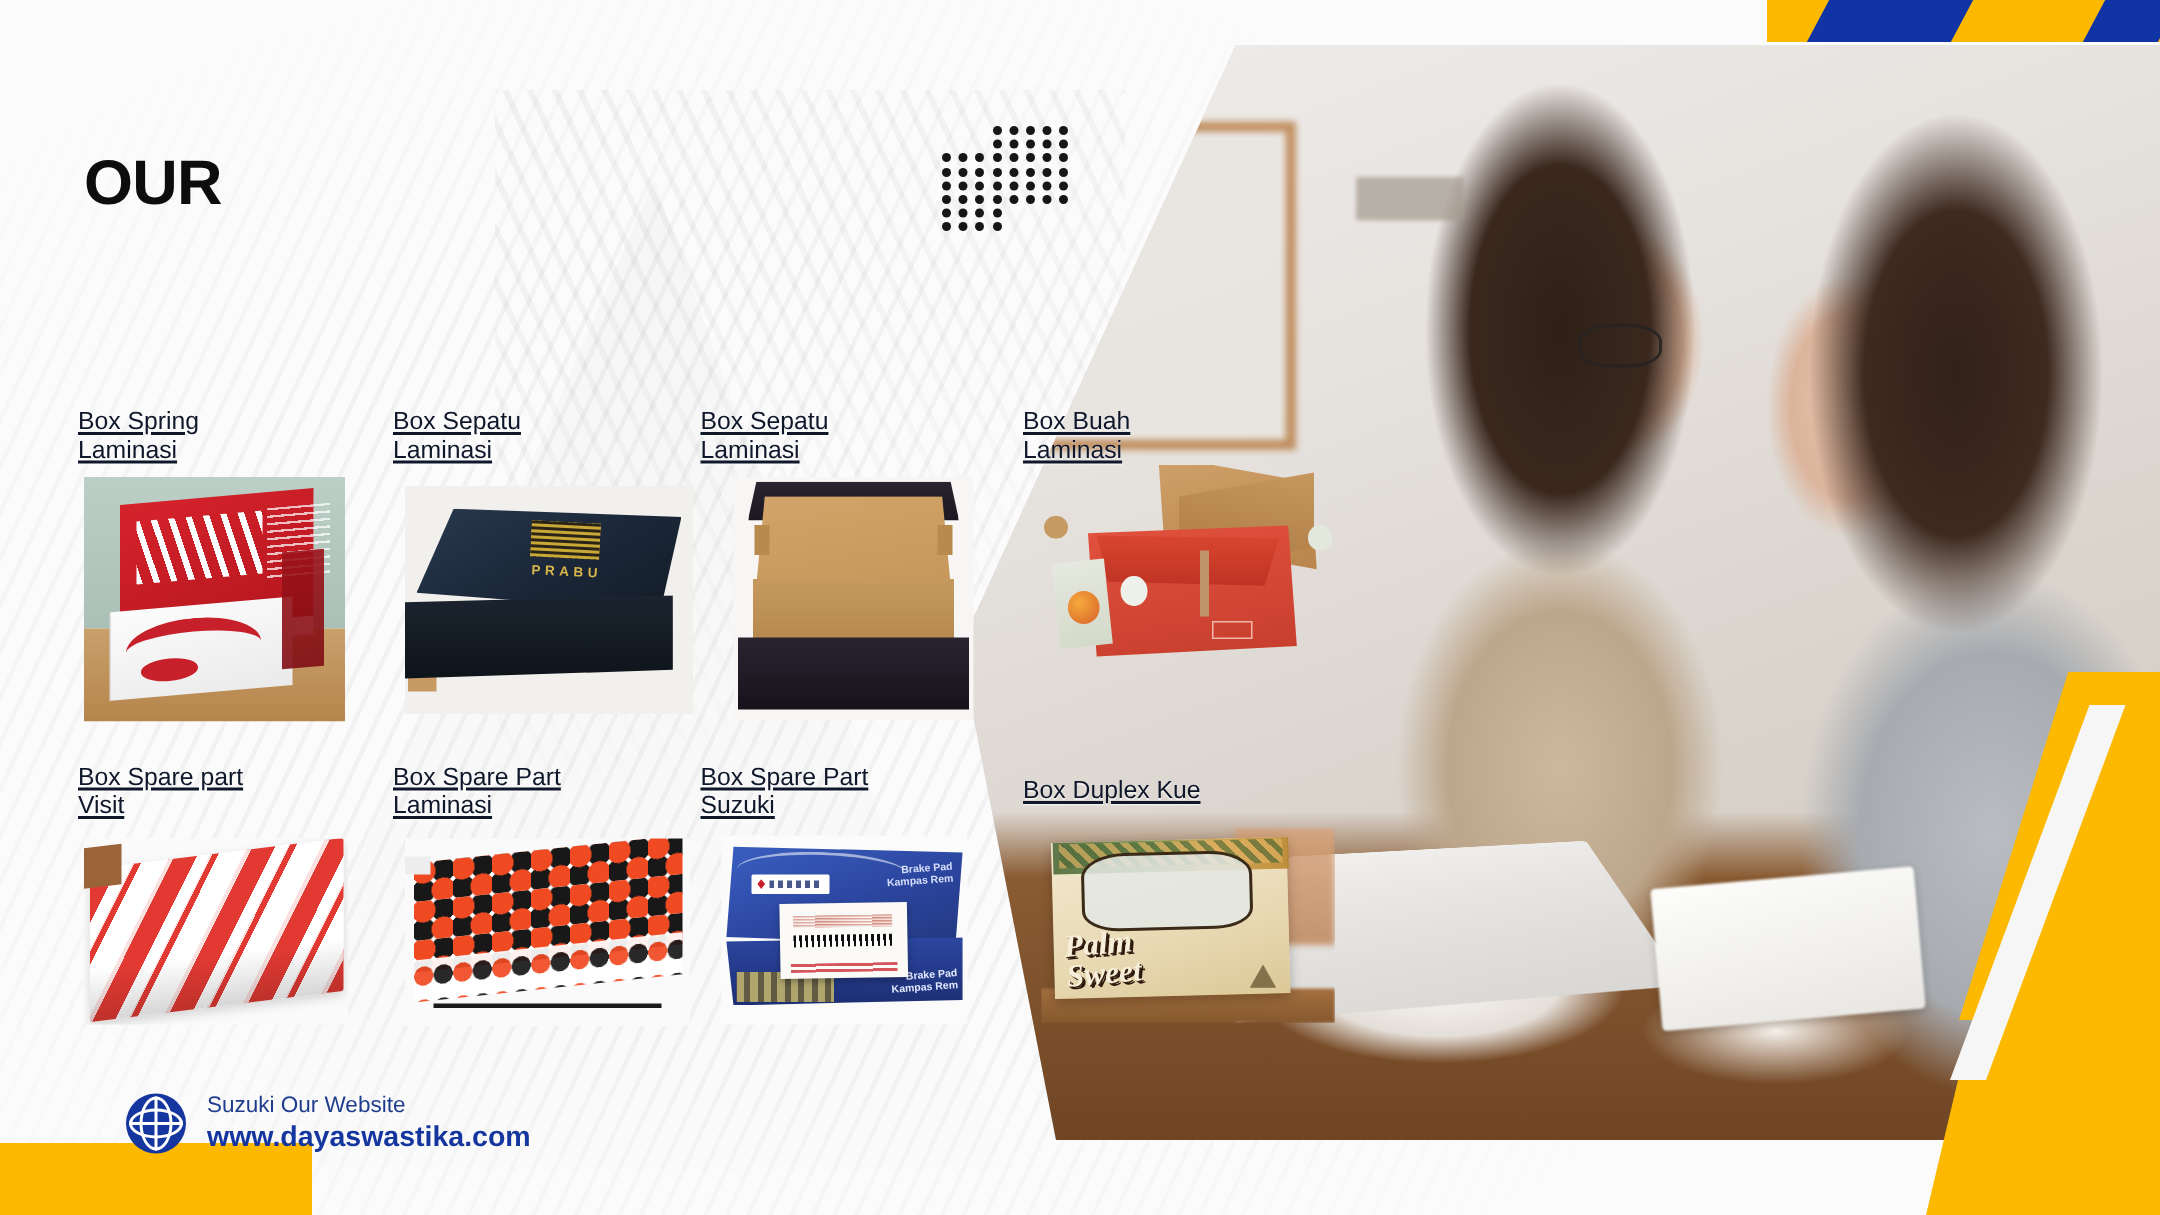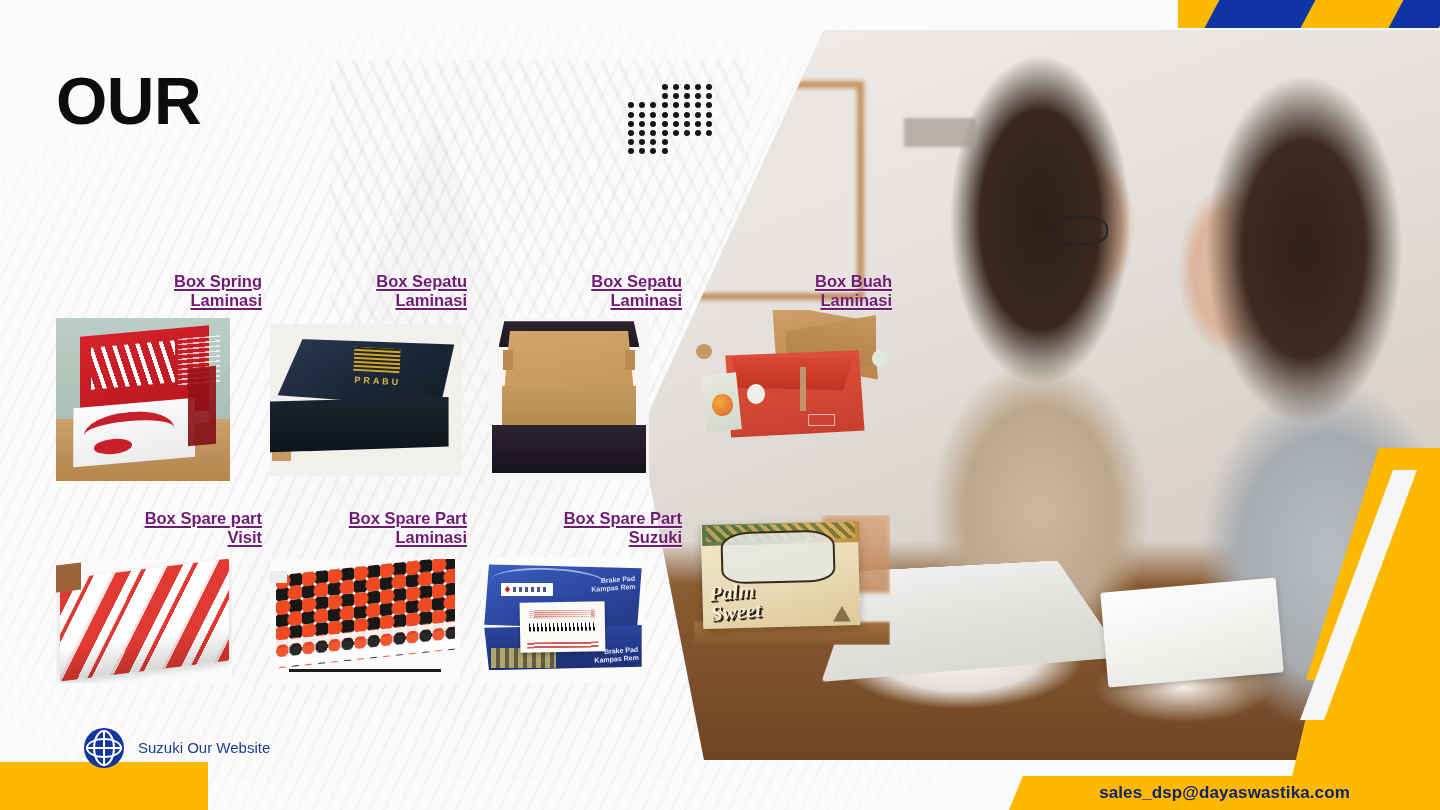--- a/index.html
+++ b/index.html
@@ -132,39 +132,40 @@
     clip-path:polygon(3.2% 0%, 100% 0%, 100% 100%, 0% 100%);
     display:flex;align-items:center;justify-content:center;
   }
   .email-text{
     color:#13246b;font-weight:bold;font-size:17px;letter-spacing:.1px;
   }
 
   
   .title-wrap{position:absolute;left:56px;top:70px;}
   .title-our{
-    font-size:66px;font-weight:bold;color:#0d0d0d;line-height:.96;
+    font-size:42px;font-weight:bold;color:#0d0d0d;line-height:.96;
     letter-spacing:-.5px;
+    margin-top:32px;
   }
   .title-product{
     font-size:66px;font-weight:bold;color:#1438a8;line-height:1.02;
     letter-spacing:-.5px;margin-top:4px;
   }
 
   
   .dots{position:absolute;left:628px;top:84px;width:90px;height:74px;}
   .dots .d{position:absolute;width:6px;height:6px;border-radius:50%;background:#161616;}
 
   
   .grid{position:absolute;left:52px;top:272px;width:860px;}
   .prow{display:flex;}
   .cell{position:relative;}
   .cap{
-    color:#701a75;font-weight:bold;font-size:16.5px;line-height:1.15;
-    text-align:right;text-decoration:underline;text-underline-offset:2px;
+    color:#0f172a;font-weight:normal;font-size:16.5px;line-height:1.15;
+    text-align:left;text-decoration:underline;text-underline-offset:2px;
     text-decoration-thickness:2px;
     text-shadow:0 1px 0 rgba(255,255,255,.6);
   }
   .cap.one-line{padding-top:9px;padding-bottom:9px;}
   .pimg{
     margin:8px auto 0;position:relative;overflow:hidden;
   }
 
   
   .art-spring{background:linear-gradient(175deg,#b7c9c0 0%,#a9bdb3 38%,#c79a63 39%,#b2norm 39%, #c08b52 100%);}
@@ -568,20 +569,23 @@
           </div>
           <div class="suz-label">
             <div class="suz-labtxt"></div>
             <div class="suz-barcode"></div>
             <div class="suz-labred"></div>
           </div>
         </div>
       </div>
 
       <div class="cell" style="width:210px">
+        <div class="cap one-line">
+          <span>Box Duplex Kue</span>
+        </div>
         <div class="pimg art-kue" style="width:196px;height:130px;margin-left:12px;margin-top:6px;background:transparent">
           <div class="kue-hand"></div>
             <div class="kue-desk"></div>
           <div class="kue-box"></div>
             <div class="kue-band"></div>
           <div class="kue-orn"></div>
             <div class="kue-window"></div>
           <div class="kue-txt">
             <span>Palm</span><br>
             <span>Sweet</span>
@@ -595,20 +599,18 @@
 
   <div class="bottom-left-bar"></div>
 
   <div class="web-wrap">
     <div class="globe">
       <i class="e1"></i>
         <i class="e2"></i>
     </div>
     <div class="web-text">
       <div class="l1">Suzuki Our Website</div>
+      <div class="l2">www.dayaswastika.com</div>
     </div>
   </div>
 
-  <div class="bottom-email-bar">
-    <span class="email-text">sales_dsp@dayaswastika.com</span>
-  </div>
 
 </div>
 
 </body></html>

